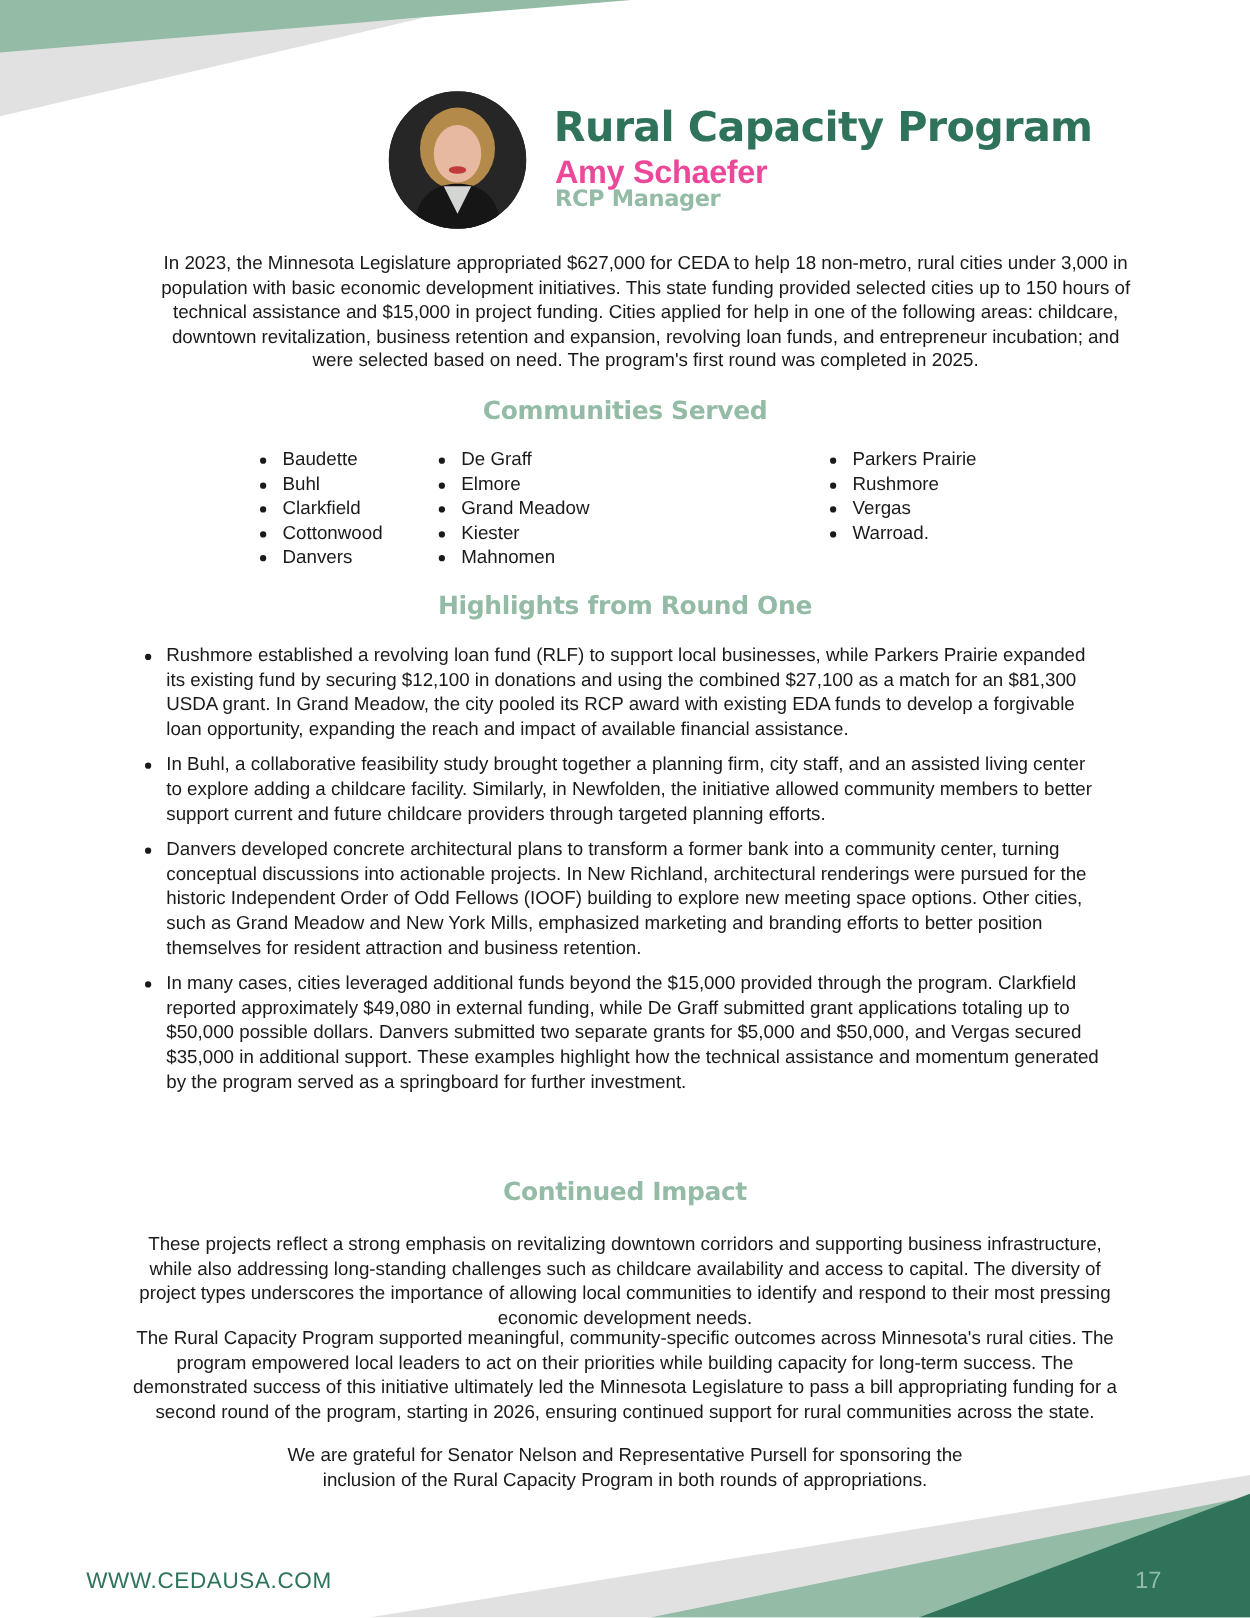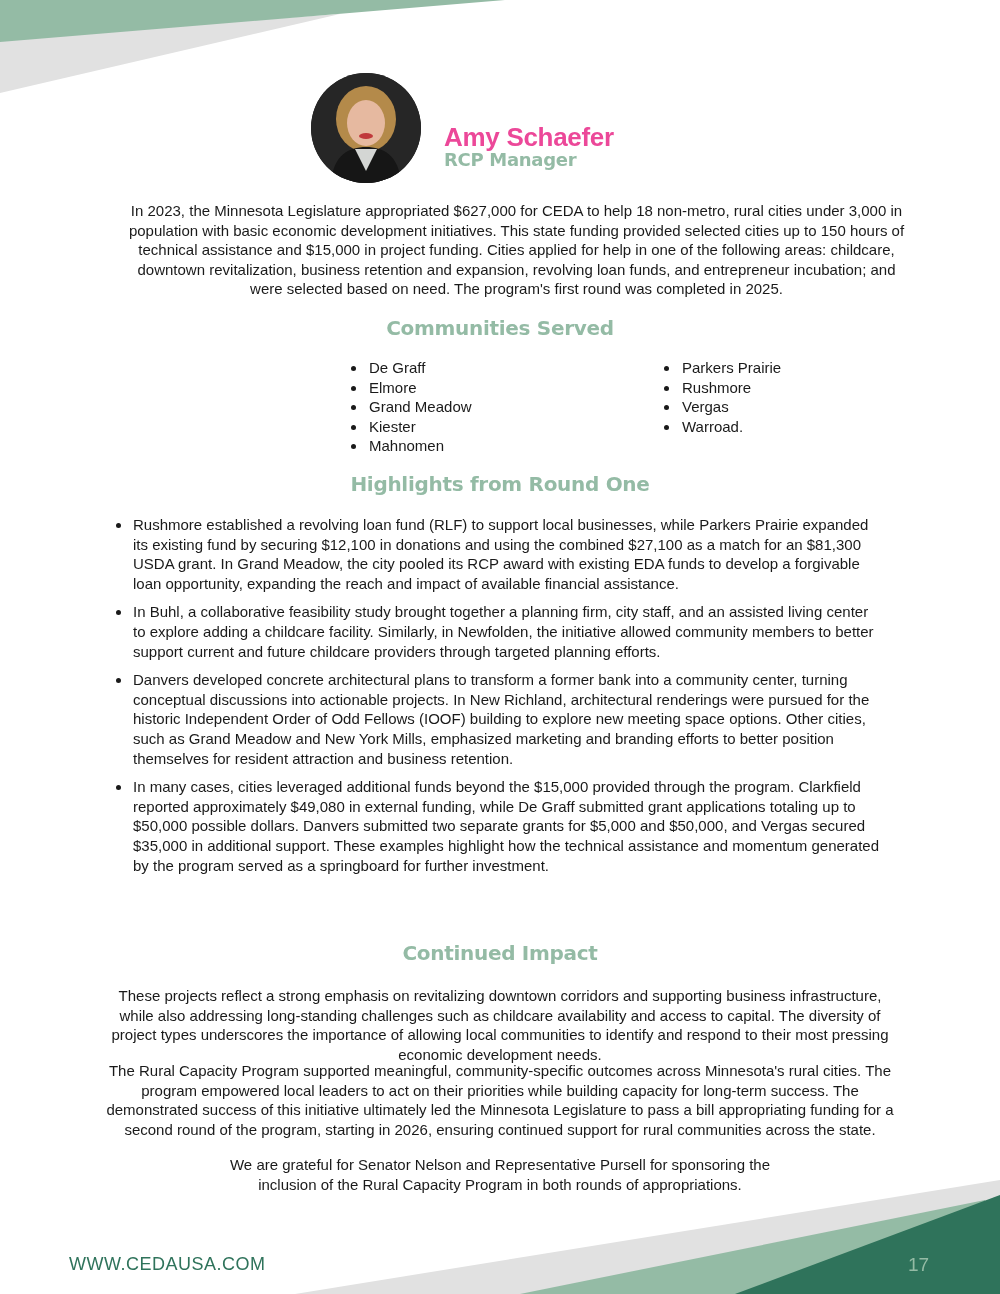--- a/index.html
+++ b/index.html
@@ -50,29 +50,37 @@
   <div class="avatar" title="Portrait photo of Amy Schaefer">
     <svg viewBox="0 0 110 110" xmlns="http://www.w3.org/2000/svg">
       <rect width="110" height="110" fill="#262626"></rect>
       <ellipse cx="55" cy="46" rx="30" ry="33" fill="#b48a4a"></ellipse>
       <ellipse cx="55" cy="50" rx="19" ry="23" fill="#e6b9a0"></ellipse>
       <ellipse cx="55" cy="63" rx="7" ry="3" fill="#c0393b"></ellipse>
       <path d="M20 110 C22 82 38 74 55 74 C72 74 88 82 90 110 Z" fill="#161616"></path>
       <path d="M44 76 L55 98 L66 76 Z" fill="#d4d6d4"></path>
     </svg>
   </div>
+  <h1 class="title">Rural Capacity Program</h1>
   <h2 class="name">Amy Schaefer</h2>
   <h3 class="role">RCP Manager</h3>
 </div>
 
 <p class="intro">In 2023, the Minnesota Legislature appropriated $627,000 for CEDA to help 18 non-metro, rural cities under 3,000 in population with basic economic development initiatives. This state funding provided selected cities up to 150 hours of technical assistance and $15,000 in project funding. Cities applied for help in one of the following areas: childcare, downtown revitalization, business retention and expansion, revolving loan funds, and entrepreneur incubation; and were selected based on need. The program's first round was completed in 2025.</p>
 
 <h2 class="section-title" style="top:316px;">Communities Served</h2>
 
 <div class="communities">
+  <ul class="col" style="left:0px;">
+    <li>Baudette</li>
+    <li>Buhl</li>
+    <li>Clarkfield</li>
+    <li>Cottonwood</li>
+    <li>Danvers</li>
+  </ul>
   <ul class="col" style="left:143px;">
     <li>De Graff</li>
     <li>Elmore</li>
     <li>Grand Meadow</li>
     <li>Kiester</li>
     <li>Mahnomen</li>
   </ul>
   <ul class="col" style="left:456px;">
     <li>Parkers Prairie</li>
     <li>Rushmore</li>

